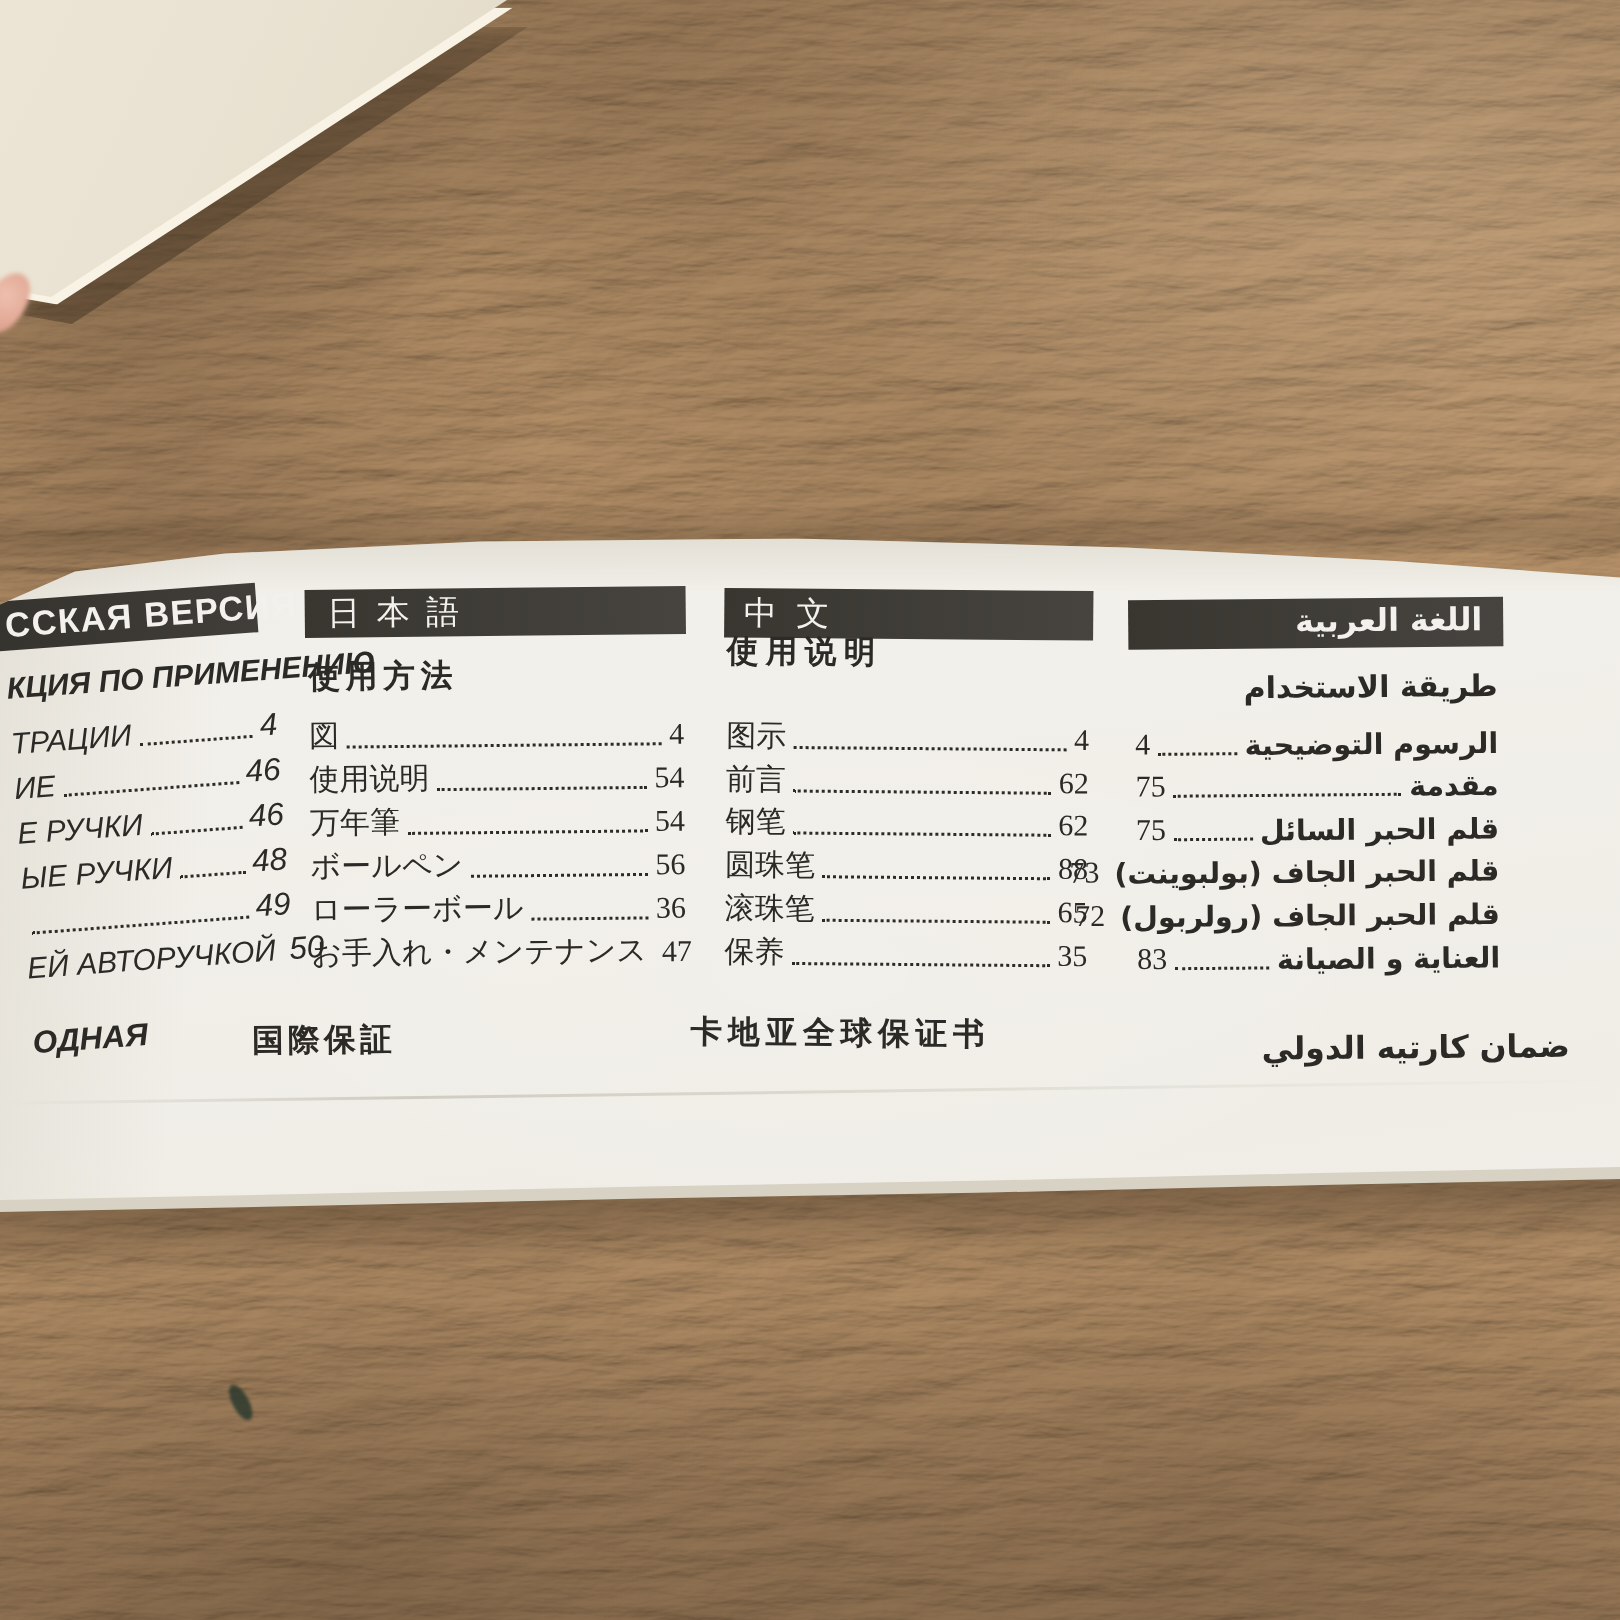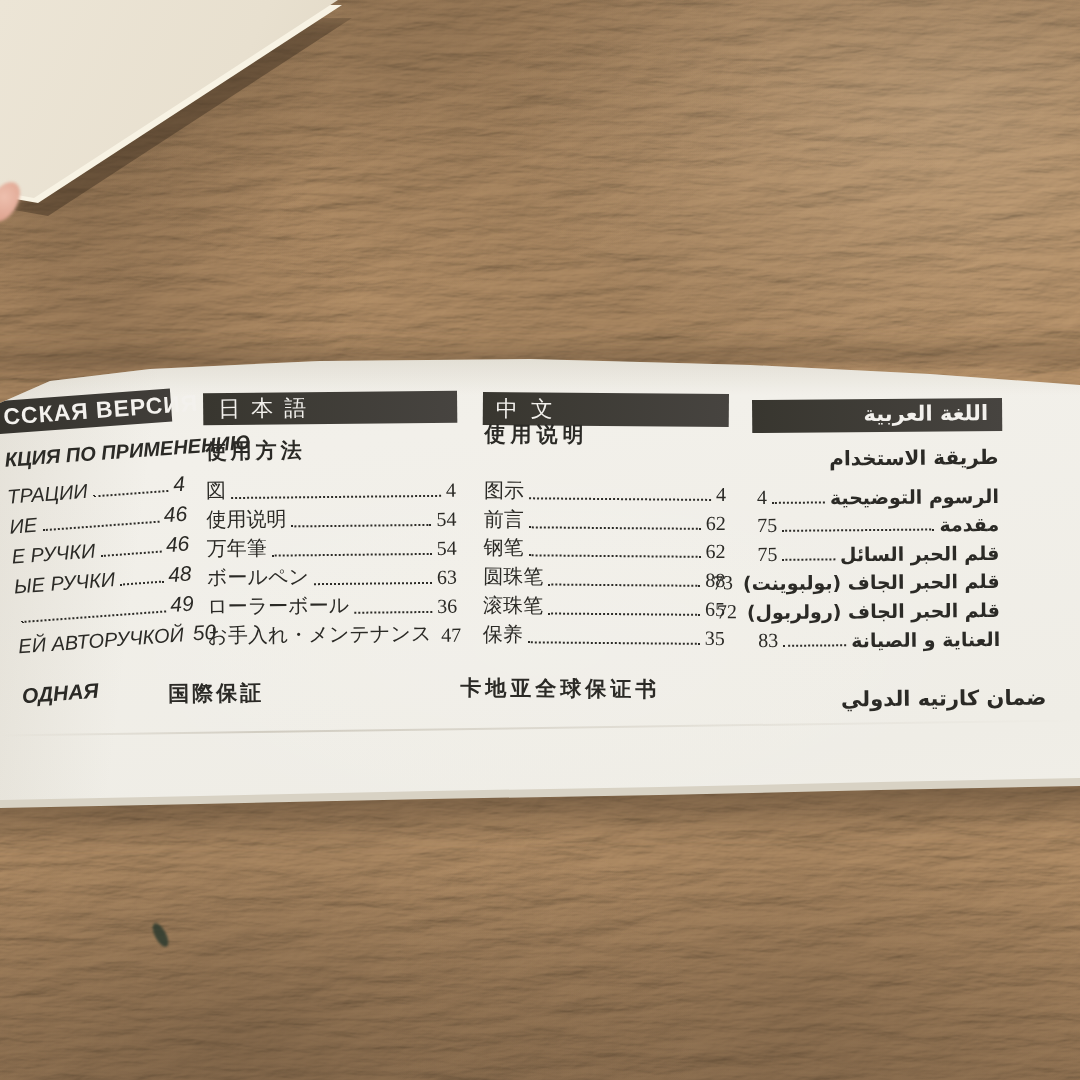--- a/index.html
+++ b/index.html
@@ -204,21 +204,21 @@
           <span class="p">54</span>
         </div>
         <div class="row">
           <span class="t">万年筆</span>
           <span class="dots"></span>
           <span class="p">54</span>
         </div>
         <div class="row">
           <span class="t">ボールペン</span>
           <span class="dots"></span>
-          <span class="p">63</span>
+          <span class="p">56</span>
         </div>
         <div class="row">
           <span class="t">ローラーボール</span>
           <span class="dots"></span>
           <span class="p">36</span>
         </div>
         <div class="row">
           <span class="t">お手入れ・メンテナンス</span>
           <span class="dots"></span>
           <span class="p">47</span>

